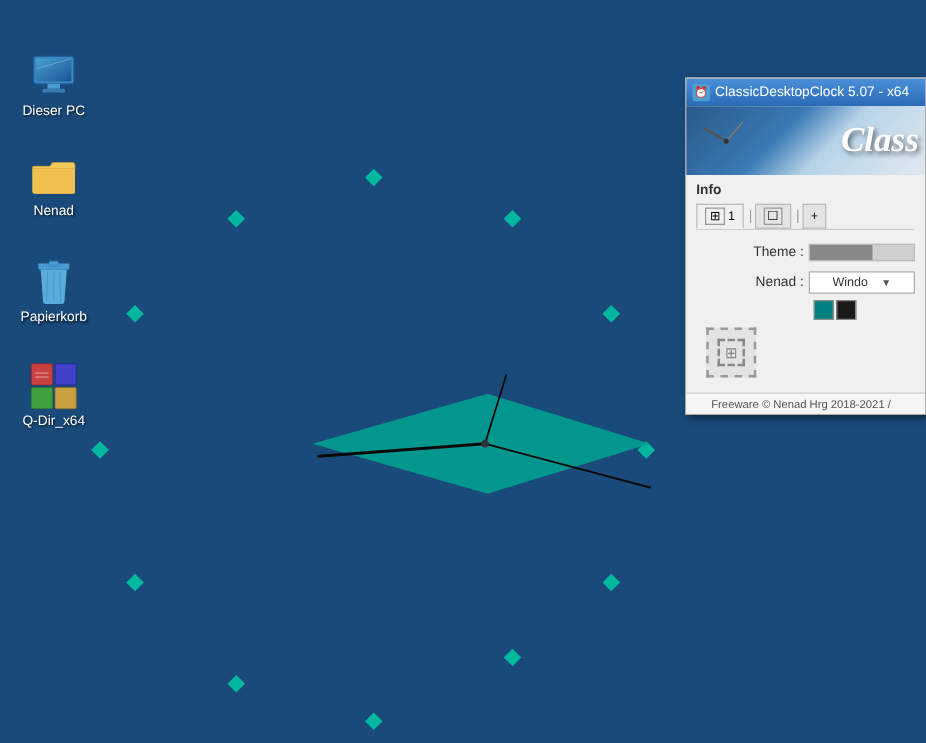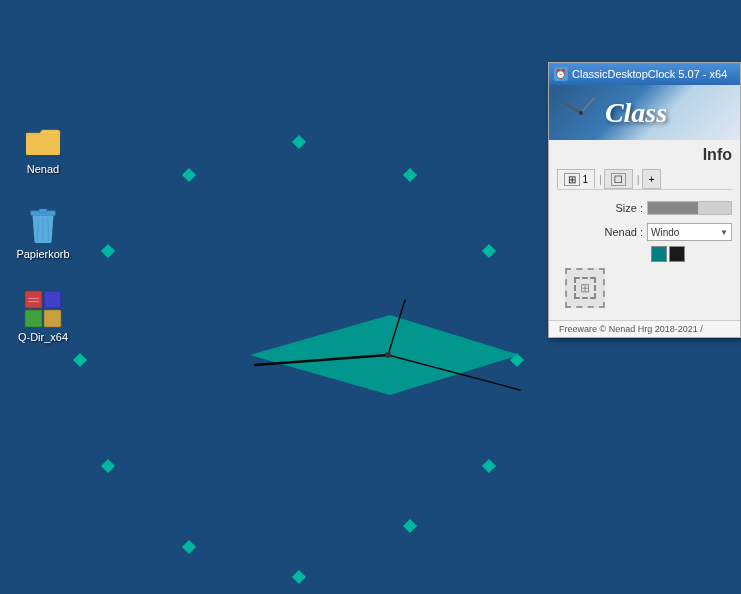--- a/index.html
+++ b/index.html
@@ -94,22 +94,22 @@
     }
 
     
     .cdc-banner {
       height: 55px;
       background: linear-gradient(135deg, #2a5a8a 0%, #3a7ab5 40%, #b8d4e8 60%, #e0e8f0 100%);
       overflow: hidden;
       position: relative;
       display: flex;
       align-items: center;
-      justify-content: center;
-      padding-right: 17px;
+      justify-content: flex-end;
+      padding-right: 5px;
     }
 
     .cdc-banner .banner-title {
       font-size: 28px;
       font-weight: bold;
       font-style: italic;
       color: white;
       text-shadow: 2px 2px 4px rgba(0,0,0,0.5);
       font-family: Georgia, serif;
     }
@@ -123,24 +123,23 @@
       height: 50px;
     }
 
     .cdc-body {
       padding: 6px 8px;
       background: #f0f0f0;
     }
 
     .info-label {
       color: #333;
-      font-size: 16px;
+      font-size: 11px;
       margin-bottom: 5px;
       font-weight: bold;
-      text-align: right;
     }
 
     .tab-bar {
       display: flex;
       align-items: center;
       margin-bottom: 8px;
       border-bottom: 1px solid #ccc;
     }
 
     .tab-item {
@@ -188,21 +187,21 @@
       background: #d0d0d0;
       border: 1px solid #bbb;
     }
 
     .field-dropdown {
       flex: 1;
       height: 18px;
       background: white;
       border: 1px solid #aaa;
       font-size: 10px;
-      padding: 0 3px;
+      padding: 0 18px;
       display: flex;
       align-items: center;
       justify-content: space-between;
       overflow: hidden;
     }
 
     .field-dropdown-text {
       font-size: 10px;
       color: #333;
       white-space: nowrap;
@@ -252,21 +251,21 @@
       width: 22px;
       height: 22px;
       border: 2px dashed #888;
       display: flex;
       align-items: center;
       justify-content: center;
     }
 
     .cdc-footer {
       border-top: 1px solid #ccc;
-      padding: 3px 10px;
+      padding: 3px 20px;
       font-size: 9px;
       color: #555;
       background: #f5f5f5;
       white-space: nowrap;
       overflow: hidden;
     }
 
     
     .clock-svg {
       position: absolute;
@@ -283,20 +282,39 @@
   <div class="diamond" style="left:103px; top:246px;"></div>
   <div class="diamond" style="left:484px; top:246px;"></div>
   <div class="diamond" style="left:75px; top:355px;"></div>
   <div class="diamond" style="left:512px; top:355px;"></div>
   <div class="diamond" style="left:103px; top:461px;"></div>
   <div class="diamond" style="left:484px; top:461px;"></div>
   <div class="diamond" style="left:184px; top:542px;"></div>
   <div class="diamond" style="left:405px; top:521px;"></div>
   <div class="diamond" style="left:294px; top:572px;"></div>
 
+  <div class="desktop-icon" style="left:8px; top:42px;">
+    <svg class="icon-img" viewBox="0 0 38 38" xmlns="http://www.w3.org/2000/svg">
+      <rect x="3" y="3" width="32" height="22" rx="2" fill="#3a8ac4" stroke="#2060a0" stroke-width="1"></rect>
+      <rect x="5" y="5" width="28" height="18" fill="#1a6aaa"></rect>
+      <rect x="14" y="25" width="10" height="4" fill="#4a9ad4"></rect>
+      <rect x="10" y="29" width="18" height="3" rx="1" fill="#3a7ab5"></rect>
+
+      <rect x="5" y="5" width="28" height="18" fill="url(#monitorGrad)" opacity="0.7"></rect>
+      <defs>
+        <linearGradient id="monitorGrad" x1="0" y1="0" x2="1" y2="1">
+          <stop offset="0%" stop-color="#5ab5e8"></stop>
+          <stop offset="100%" stop-color="#1a4a8a"></stop>
+        </linearGradient>
+      </defs>
+
+      <line x1="5" y1="13" x2="33" y2="5" stroke="white" stroke-width="0.5" opacity="0.4"></line>
+    </svg>
+    <span class="icon-label">Dieser PC</span>
+  </div>
 
   <div class="desktop-icon" style="left:8px; top:122px;">
     <svg class="icon-img" viewBox="0 0 38 32" xmlns="http://www.w3.org/2000/svg">
       <path d="M2,8 L2,28 Q2,30 4,30 L34,30 Q36,30 36,28 L36,10 Q36,8 34,8 Z" fill="#e8b84a"></path>
       <path d="M2,10 Q2,8 4,8 L16,8 L18,5 L34,5 Q36,5 36,7 L36,10 Z" fill="#f0c85a" stroke="#c89a2a" stroke-width="0.5"></path>
       <path d="M2,10 L36,10 L36,28 Q36,30 34,30 L4,30 Q2,30 2,28 Z" fill="#f0c050"></path>
     </svg>
     <span class="icon-label">Nenad</span>
   </div>
 
@@ -370,21 +388,21 @@
         <div class="tab-item">
           <span style="border:1px solid #999; padding:0 2px; font-size:10px;">☐</span>
         </div>
         <span class="tab-separator">|</span>
         <div class="tab-item">
           <span>+</span>
         </div>
       </div>
 
       <div class="field-row">
-        <span class="field-label">Size :</span>
+        <span class="field-label">Theme :</span>
         <div class="field-value-bar">
           <div style="height:100%; width:60%; background:#888;"></div>
         </div>
       </div>
 
 
       <div class="field-row">
         <span class="field-label">Nenad :</span>
         <div class="field-dropdown">
           <span class="field-dropdown-text">Windo</span>

